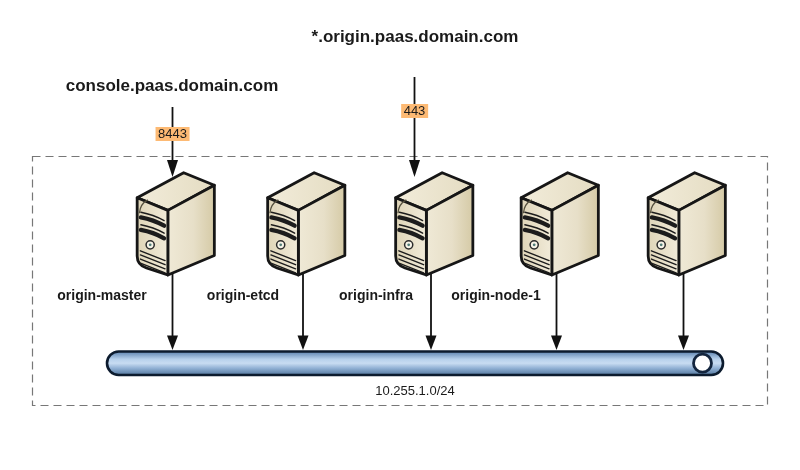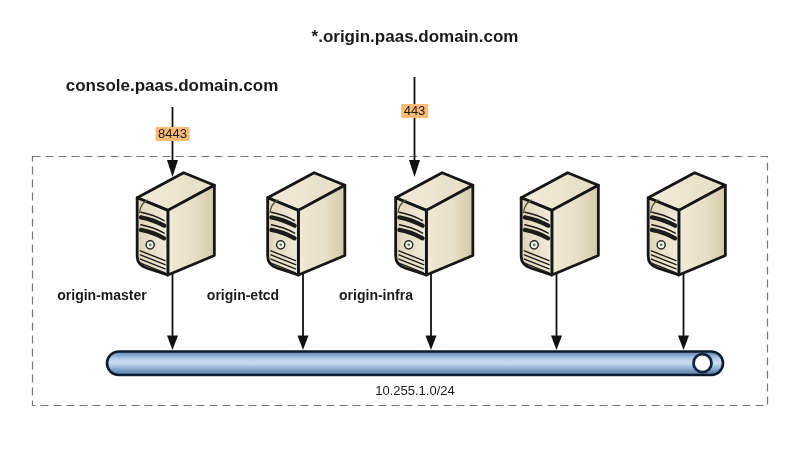--- a/index.html
+++ b/index.html
@@ -107,15 +107,16 @@
   <div class="lbl domain-title" style="left:172px;top:77px;">console.paas.domain.com</div>
   <div class="lbl domain-title" style="left:415px;top:28px;">*.origin.paas.domain.com</div>
 
   <div class="lbl port" style="left:172.5px;top:127px;">8443</div>
   <div class="lbl port" style="left:414.5px;top:104px;">80</div>
   <div class="lbl port" style="left:414.5px;top:104px;">443</div>
 
   <div class="lbl server-name" style="left:102px;top:288px;">origin-master</div>
   <div class="lbl server-name" style="left:243px;top:288px;">origin-etcd</div>
   <div class="lbl server-name" style="left:376px;top:288px;">origin-infra</div>
+  <div class="lbl server-name" style="left:496px;top:288px;">origin-node-1</div>
 
   <div class="lbl cidr" style="left:415px;top:356px;margin-top:28px;">10.255.1.0/24</div>
 </div>
 
 </body></html>

